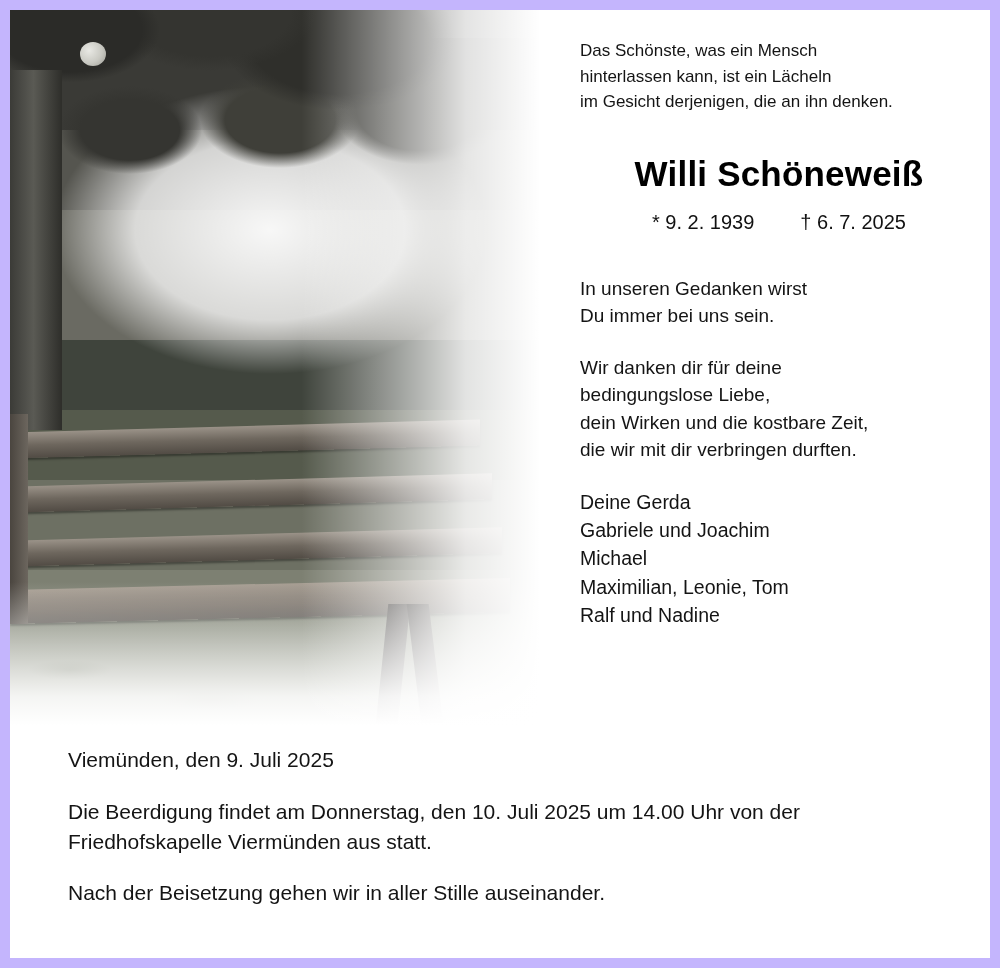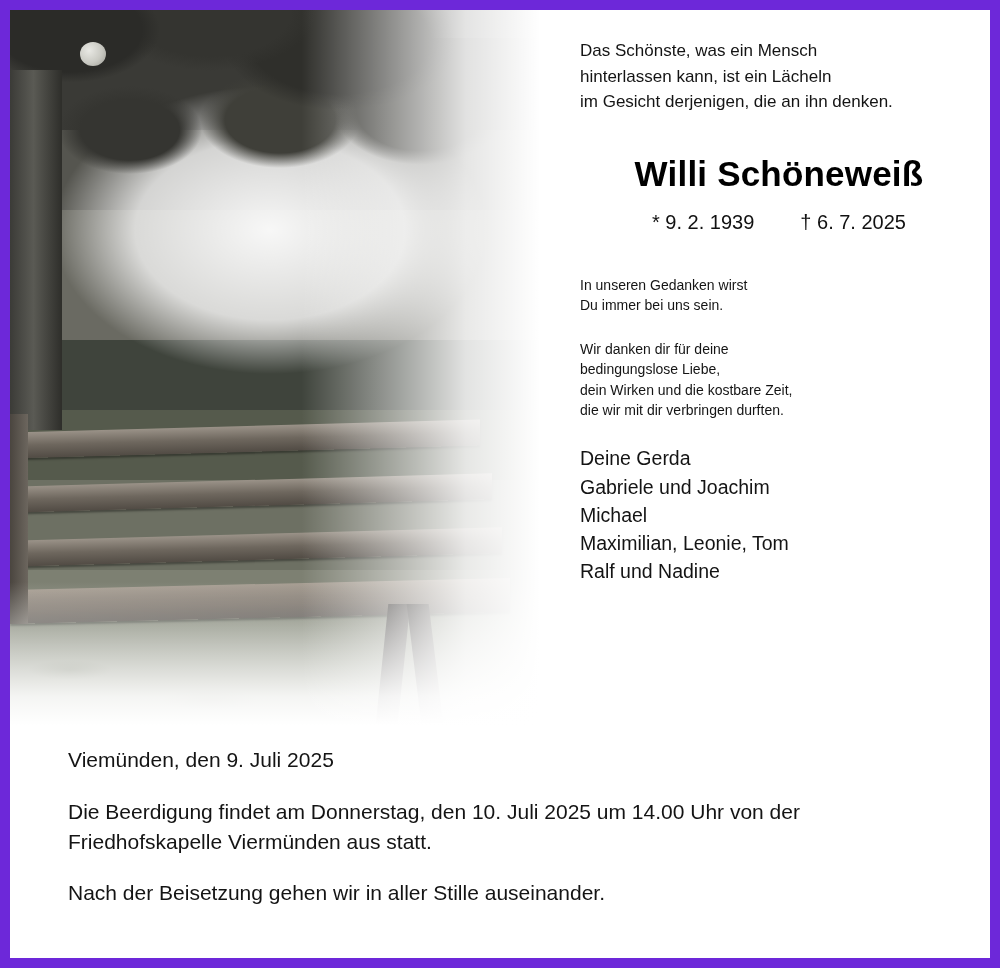--- a/index.html
+++ b/index.html
@@ -12,21 +12,21 @@
     height: 968px;
     font-family: "Liberation Sans", sans-serif;
     color: #1a1a1a;
   }
   .obituary {
     position: relative;
     width: 1000px;
     height: 968px;
     box-sizing: border-box;
     background: #ffffff;
-    border: 10px solid #6d28d9;
+    border: 10px solid #c4b5fd;
     overflow: hidden;
   }
   .inner {
     position: relative;
     width: 980px;
     height: 948px;
     background: #ffffff;
   }
 
   
@@ -170,21 +170,21 @@
   }
   .dates {
     display: flex;
     justify-content: center;
     gap: 46px;
     font-size: 20px;
     margin-bottom: 38px;
     color: #111111;
   }
   .para {
-    font-size: 14px;
+    font-size: 19px;
     line-height: 1.45;
     margin-bottom: 24px;
   }
   .family {
     font-size: 19.5px;
     line-height: 1.45;
   }
   .family div { white-space: nowrap; }
 
   

